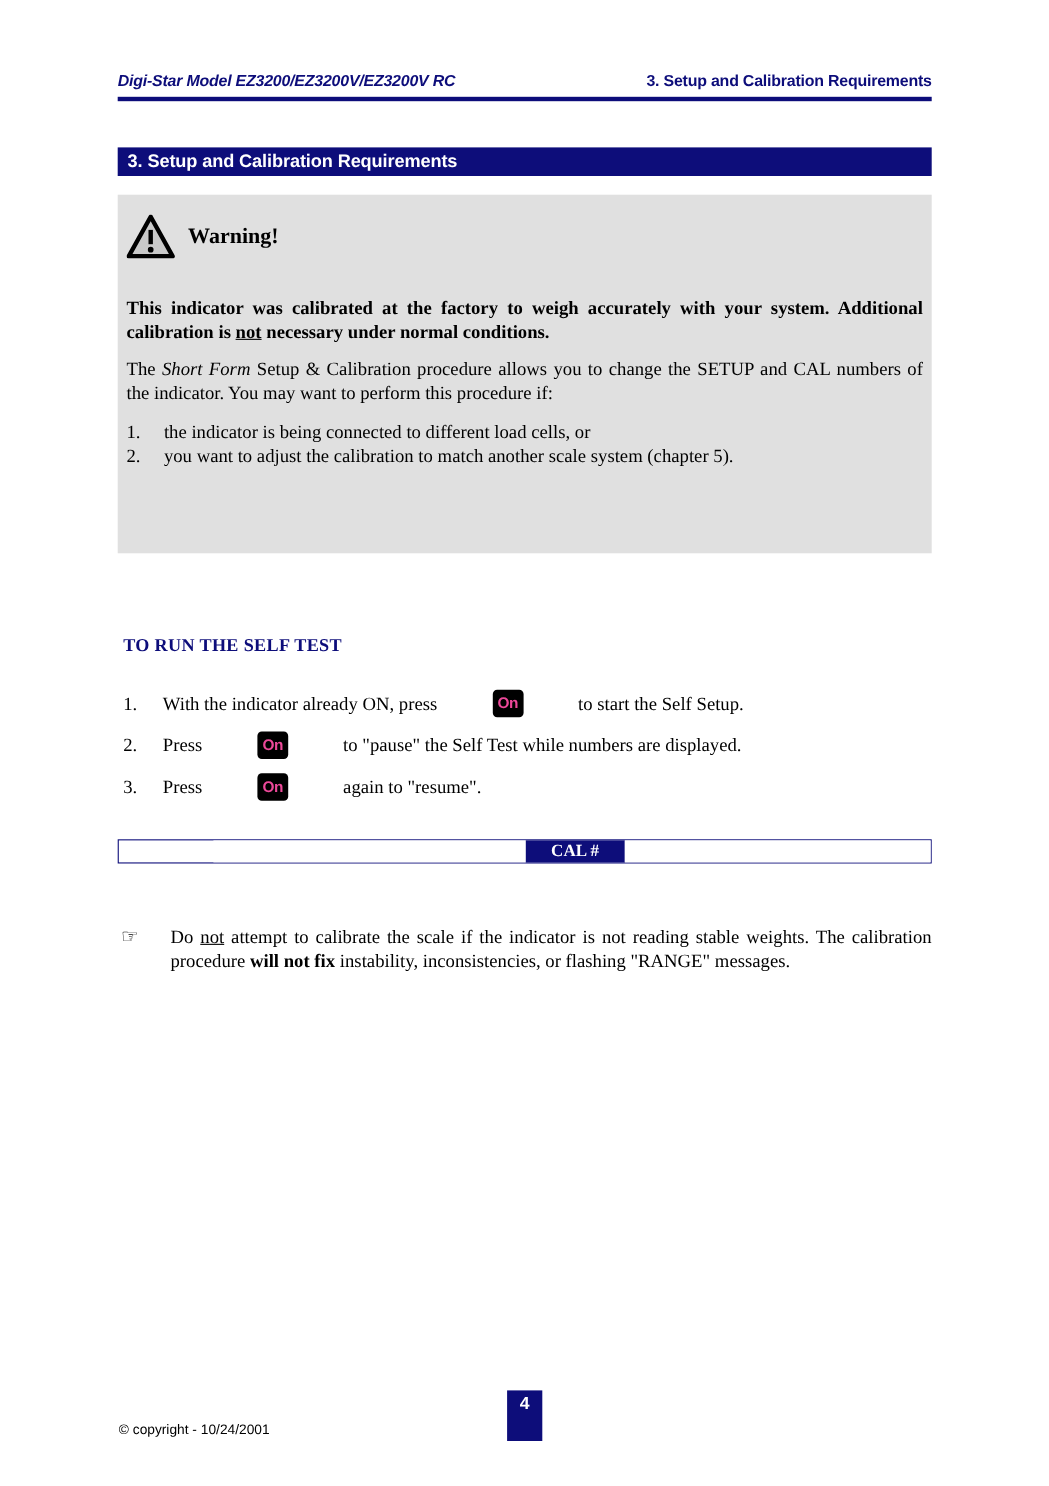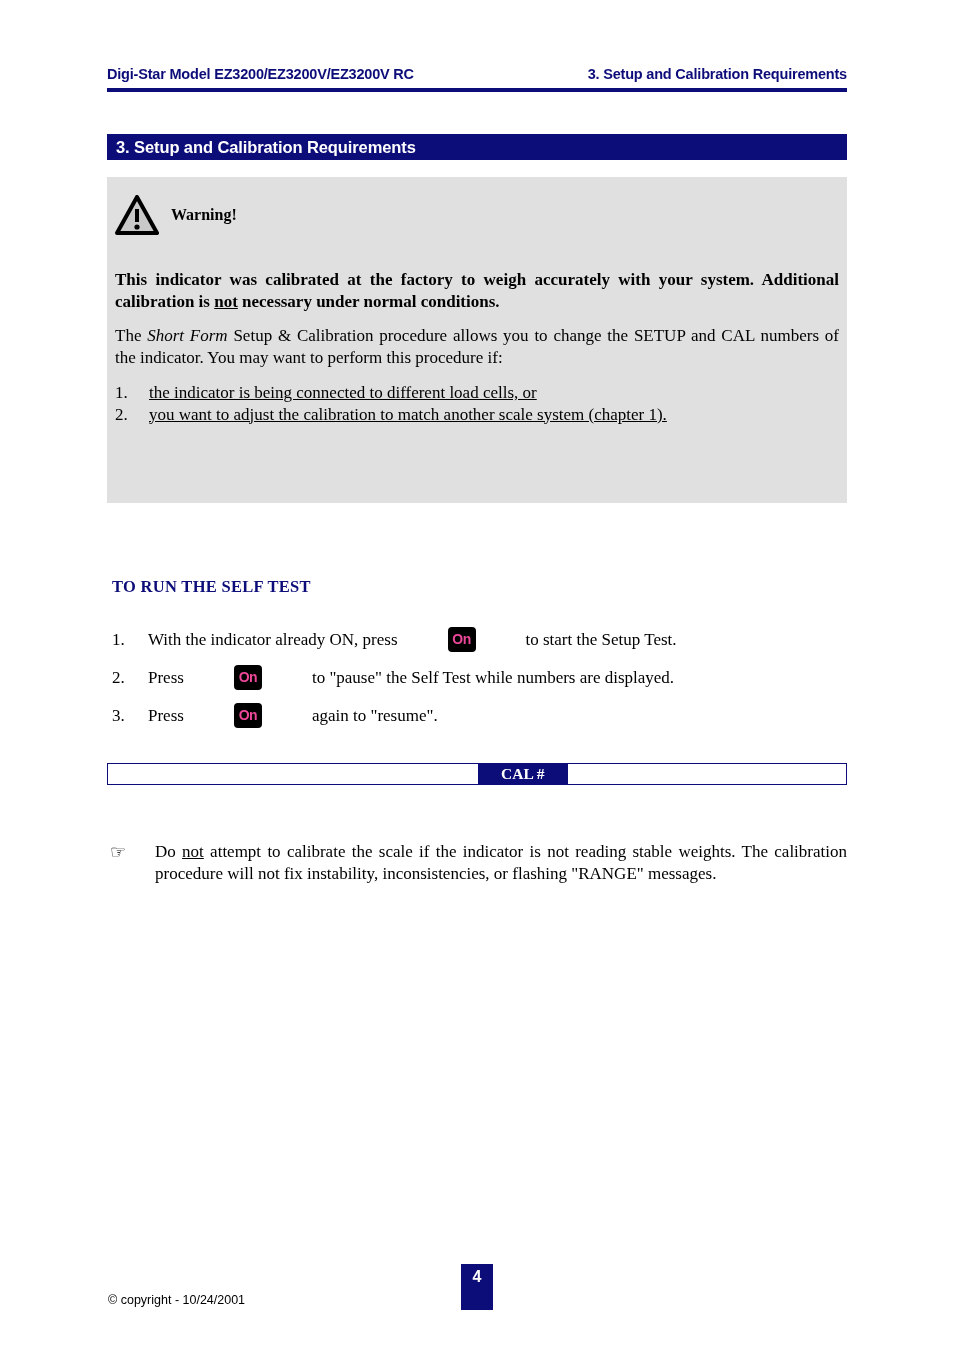--- a/index.html
+++ b/index.html
@@ -32,20 +32,21 @@
     display: flex;
     justify-content: space-between;
     align-items: baseline;
     font-family: "Liberation Sans", sans-serif;
     font-weight: bold;
     font-size: 14.5px;
     color: #0d0d7a;
     letter-spacing: -0.2px;
   }
   .header-left {
+    font-style: italic;
   }
   .header-right {
     font-style: normal;
   }
   .header-rule {
     position: absolute;
     left: 107px;
     top: 88px;
     width: 740px;
     height: 4px;
@@ -89,21 +90,21 @@
     align-items: center;
   }
   .warn-icon {
     width: 44px;
     height: 40px;
     display: block;
   }
   .warn-label {
     font-family: "Liberation Serif", serif;
     font-weight: bold;
-    font-size: 16px;
+    font-size: 20px;
     margin-left: 12px;
     color: #000000;
     text-align: center;
   }
 
   .wtext {
     position: absolute;
     left: 8px;
     width: 724px;
     font-size: 17px;
@@ -121,21 +122,21 @@
     font-size: 17px;
     line-height: 21.5px;
   }
   .olist .row {
     display: flex;
   }
   .olist .num {
     width: 34px;
     flex: 0 0 34px;
   }
-  .olist .txt { flex: 1; text-decoration: underline; }
+  .olist .txt { flex: 1; }
   .p3 { top: 265px; }
 
   u.u { text-decoration: underline; }
   i.i { font-style: italic; }
 
   
   .subhead {
     position: absolute;
     left: 112px;
     top: 577px;
@@ -229,21 +230,21 @@
     flex: 0 0 45px;
     font-family: "DejaVu Sans", sans-serif;
     font-size: 18px;
     line-height: 21.5px;
     color: #000000;
   }
   .note-body {
     flex: 1;
     text-align: justify;
   }
-  .note-body b { font-weight: normal; }
+  .note-body b { font-weight: bold; }
 
   
   .copyright {
     position: absolute;
     left: 108px;
     top: 1293px;
     font-family: "Liberation Sans", sans-serif;
     font-size: 12.5px;
     color: #000000;
   }
@@ -296,35 +297,35 @@
 
     <div class="wtext p2"><span>The </span><i class="i">Short Form</i><span> Setup &amp; Calibration procedure allows you to change the SETUP and CAL numbers of the indicator.  You may want to perform this procedure if:</span></div>
 
     <div class="olist">
       <div class="row">
         <div class="num">1.</div>
         <div class="txt">the indicator is being connected to different load cells, or</div>
       </div>
       <div class="row">
         <div class="num">2.</div>
-        <div class="txt">you want to adjust the calibration to match another scale system (chapter 1).</div>
+        <div class="txt">you want to adjust the calibration to match another scale system (chapter 5).</div>
       </div>
     </div>
 
   </div>
 
   <div class="subhead">TO RUN THE SELF TEST</div>
 
   <div class="steps">
     <div class="step">
       <div class="num">1.</div>
       <div class="txt">
         <span>With the indicator already ON, press</span>
         <span class="key-on">On</span>
-        <span>to start the Setup Test.</span>
+        <span>to start the Self Setup.</span>
       </div>
     </div>
     <div class="step">
       <div class="num">2.</div>
       <div class="txt">
         <span>Press</span>
         <span class="key-on">On</span>
         <span>to "pause" the Self Test while numbers are displayed.</span>
       </div>
     </div>

